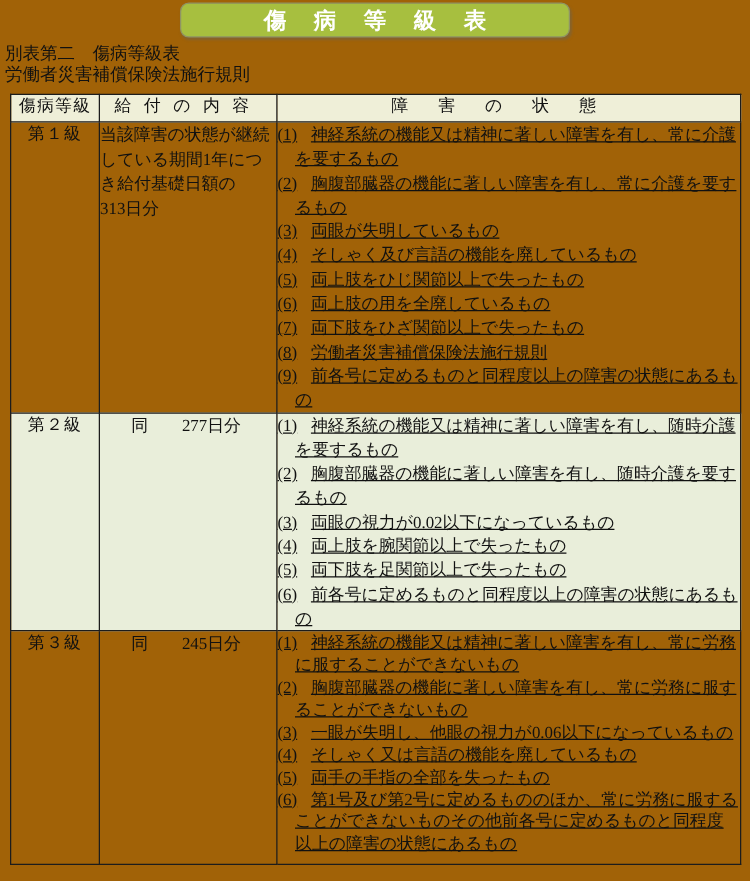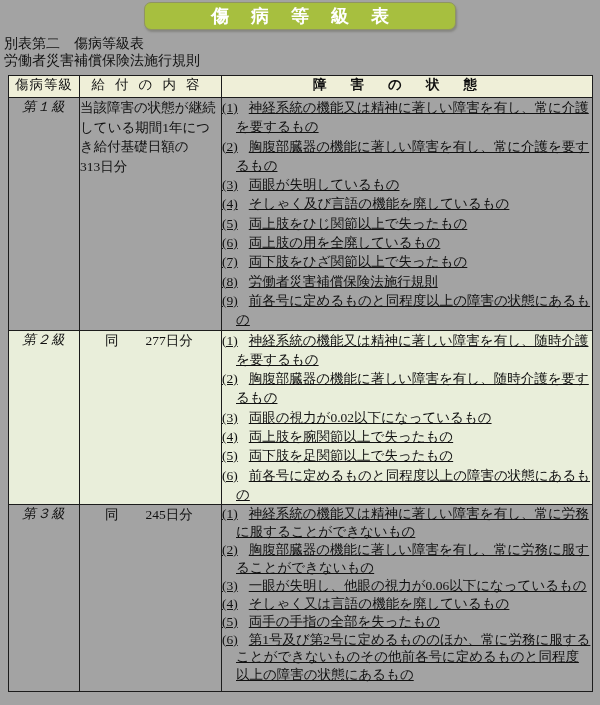--- a/index.html
+++ b/index.html
@@ -8,21 +8,21 @@
     --row-alt-bg: #e9eeda;
     --border-col: #1c1c1c;
   }
   * { box-sizing: border-box; }
   html, body { margin: 0; padding: 0; background: #ffffff; }
   .page {
     position: relative;
     width: 600px;
     height: 705px;
     overflow: hidden;
-    background: #a3a3a3;
+    background: #a16207;
     font-family: "Liberation Serif", "DejaVu Serif", serif;
     color: #111111;
   }
   .title-bar {
     width: 312px;
     height: 28px;
     margin: 2px auto 0 auto;
     background: var(--title-bg);
     border: 1px solid #8f9464;
     border-radius: 7px;
@@ -63,30 +63,29 @@
   thead th {
     background: var(--header-bg);
     height: 22px;
     font-weight: normal;
     text-align: center;
     vertical-align: middle;
     white-space: nowrap;
   }
   th.h1 { letter-spacing: 1px; }
   th.h2 { letter-spacing: 10px; padding-left: 10px; }
-  th.h3 { letter-spacing: 24px; padding-left: 24px; font-weight: bold; }
+  th.h3 { letter-spacing: 24px; padding-left: 24px; }
   tbody tr.alt td { background: var(--row-alt-bg); }
   tbody tr:nth-child(1) { height: 232px; }
   tbody tr:nth-child(2) { height: 170px; }
   tbody tr:nth-child(3) { height: 187px; }
   td.grade-cell {
     text-align: center;
     padding-top: 4px;
     letter-spacing: 1px;
-    font-style: italic;
   }
   td.benefit-cell {
     padding: 4px 14px 0 13px;
     line-height: 19.5px;
   }
   td.benefit-cell.same { padding-left: 25px; }
   td.condition-cell { padding: 3px 6px 0 8px; text-decoration: underline; }
   .item {
     line-height: 19.3px;
     padding-left: 14px;

